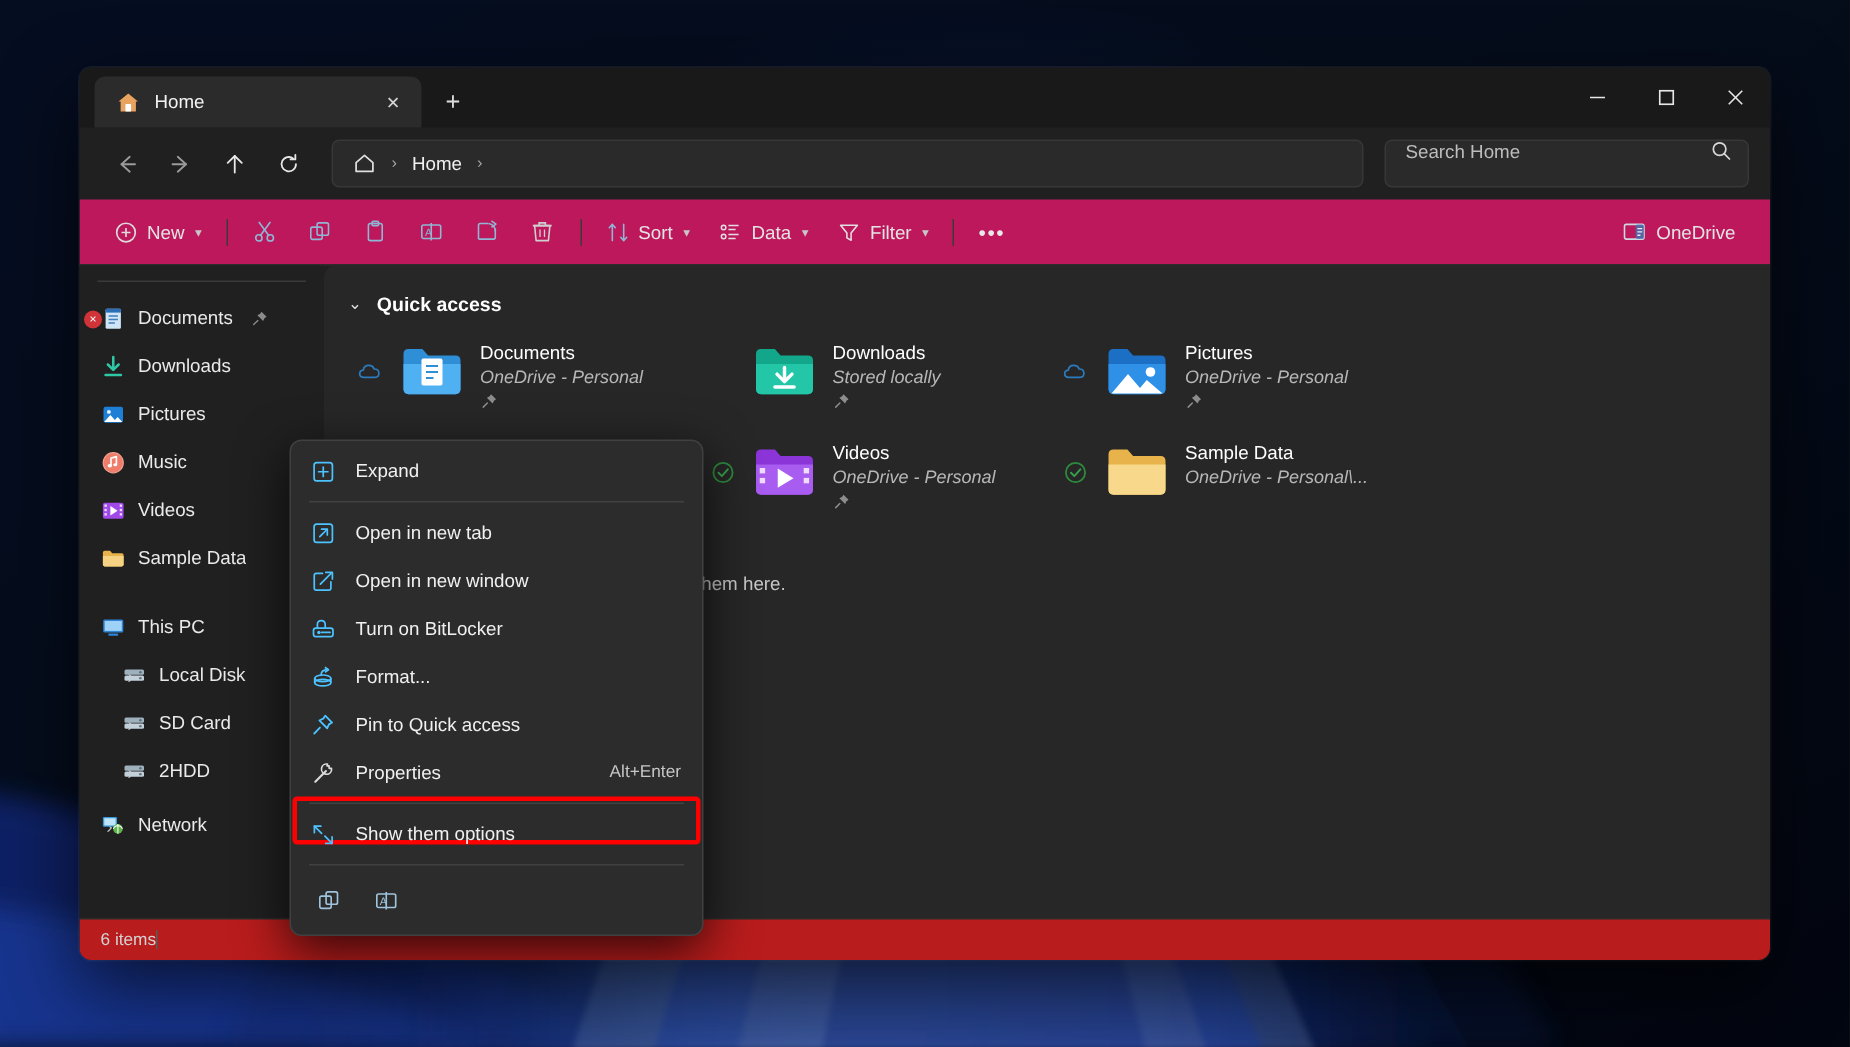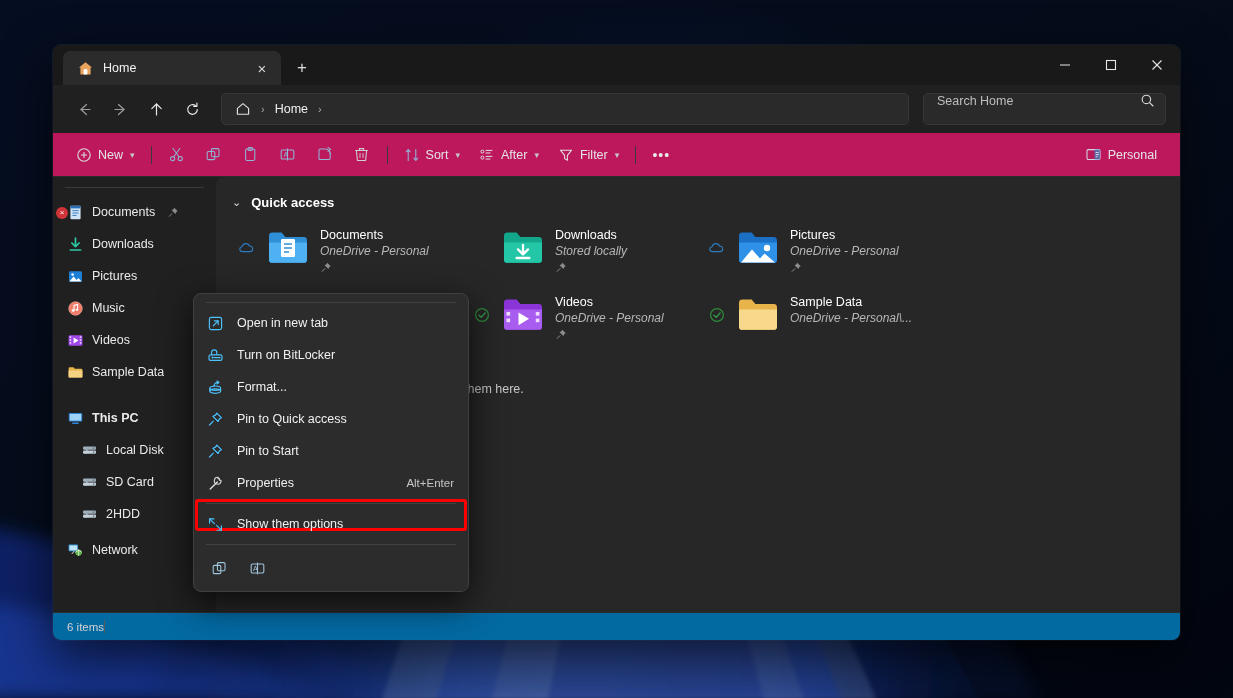--- a/index.html
+++ b/index.html
@@ -200,21 +200,21 @@
   }
   .qa-pin { margin-top: 3px; }
 
   .recent-msg {
     color: #c9c9c9; font-size: 12.5px;
     padding: 34px 0 0 40px;
   }
 
   
   .statusbar {
-    height: 28px; background: #0369a1; flex: none;
+    height: 28px; background: #b91c1c; flex: none;
     display: flex; align-items: center;
     padding-left: 14px; 
     border-top: 1px solid #2c2c2c;
     color: #d2d2d2; font-size: 11.5px;
   }
   .sb-sep { width: 1px; height: 13px; background: #5a5a5a; }
 
   
   #context-menu {
     position: absolute;
@@ -477,21 +477,21 @@
     </div>
     <div class="cmd">
       <svg width="16" height="16" viewBox="0 0 16 16">
           <circle cx="3.4" cy="4.6" r="1.5" fill="none" stroke="#e0e0e0" stroke-width="1"></circle>
           <circle cx="3.4" cy="10.6" r="1.5" fill="none" stroke="#e0e0e0" stroke-width="1"></circle>
           <line x1="6.6" y1="3.4" x2="13.4" y2="3.4" stroke="#e0e0e0" stroke-width="1"></line>
           <line x1="6.6" y1="6" x2="11.4" y2="6" stroke="#e0e0e0" stroke-width="1"></line>
           <line x1="6.6" y1="9.4" x2="13.4" y2="9.4" stroke="#e0e0e0" stroke-width="1"></line>
           <line x1="6.6" y1="12" x2="11.4" y2="12" stroke="#e0e0e0" stroke-width="1"></line>
         </svg>
-      <span>After</span>
+      <span>Data</span>
       <span class="chev">▾</span>
     </div>
     <div class="cmd">
       <svg width="16" height="16" viewBox="0 0 16 16">
           <path d="M2.4 3.2 L13.6 3.2 L9.4 8.4 L9.4 13.2 L6.6 11.6 L6.6 8.4 Z" fill="none" stroke="#e0e0e0" stroke-width="1.05" stroke-linejoin="round"></path>
         </svg>
       <span>Filter</span>
       <span class="chev">▾</span>
     </div>
 
@@ -502,21 +502,21 @@
     <div class="cmd-spacer"></div>
 
     <div class="cmd">
       <svg width="17" height="17" viewBox="0 0 17 17">
           <rect x="2" y="3.6" width="13" height="9.8" rx="1.2" fill="none" stroke="#cfd8e0" stroke-width="1.05"></rect>
           <rect x="9.4" y="3.6" width="5.6" height="9.8" rx="1.2" fill="#3e7ab5" opacity="0.75"></rect>
           <line x1="10.6" y1="6.4" x2="13.8" y2="6.4" stroke="#e6eef5" stroke-width="0.9"></line>
           <line x1="10.6" y1="8.6" x2="13.8" y2="8.6" stroke="#e6eef5" stroke-width="0.9"></line>
           <line x1="10.6" y1="10.8" x2="12.6" y2="10.8" stroke="#e6eef5" stroke-width="0.9"></line>
         </svg>
-      <span>Personal</span>
+      <span>OneDrive</span>
     </div>
   </div>
 
   <div class="wbody">
 
     <div class="sidebar">
       <div class="side-divider"></div>
       <div id="sidebar-list">
           <div class="side-item">
             <span class="side-ico">
@@ -586,21 +586,21 @@
           </div>
           <div class="side-item">
             <span class="side-ico">
               <svg width="17" height="17" viewBox="0 0 17 17">
                 <path d="M1.6 4.4 Q1.6 3.2 2.8 3.2 L6.4 3.2 L7.8 4.8 L14.2 4.8 Q15.4 4.8 15.4 6 L15.4 12.4 Q15.4 13.6 14.2 13.6 L2.8 13.6 Q1.6 13.6 1.6 12.4 Z" fill="#e8b34a"></path>
                 <path d="M1.6 6.6 L15.4 6.6 L15.4 12.4 Q15.4 13.6 14.2 13.6 L2.8 13.6 Q1.6 13.6 1.6 12.4 Z" fill="#f6d383"></path>
               </svg>
             </span>
             <span class="side-label">Sample Data</span>
           </div>
-          <div class="side-item" style="margin-top: 14px; font-weight: bold;">
+          <div class="side-item" style="margin-top: 14px;">
             <span class="side-chev">▾</span>
             <span class="side-ico">
               <svg width="17" height="17" viewBox="0 0 17 17">
                 <rect x="1.8" y="3" width="13.4" height="8.6" rx="1" fill="#2f84d8"></rect>
                 <rect x="2.8" y="4" width="11.4" height="6.6" fill="#9ed3f7"></rect>
                 <rect x="5.2" y="12.4" width="6.6" height="1.5" rx="0.5" fill="#2f84d8"></rect>
               </svg>
             </span>
             <span class="side-label">This PC</span>
           </div>
@@ -814,31 +814,55 @@
       <div class="recent-msg">After you open some files, we'll show them here.</div>
     </div>
   </div>
 
   <div class="statusbar">
     <span>6 items</span>
     <span class="sb-sep"></span>
   </div>
 
   <div id="context-menu">
+      <div class="cmi-wrap">
+        <div class="cmi">
+          <span class="cmi-ico">
+            <svg width="17" height="17" viewBox="0 0 17 17">
+              <rect x="2.4" y="2.4" width="12.2" height="12.2" rx="1.8" fill="none" stroke="#4cc2ff" stroke-width="1.15"></rect>
+              <line x1="8.5" y1="5.4" x2="8.5" y2="11.6" stroke="#4cc2ff" stroke-width="1.15" stroke-linecap="round"></line>
+              <line x1="5.4" y1="8.5" x2="11.6" y2="8.5" stroke="#4cc2ff" stroke-width="1.15" stroke-linecap="round"></line>
+            </svg>
+          </span>
+          <span class="cmi-label">Expand</span>
+        </div>
+      </div>
       <div class="cm-sep"></div>
       <div class="cmi-wrap">
         <div class="cmi">
           <span class="cmi-ico">
             <svg width="17" height="17" viewBox="0 0 17 17">
               <rect x="2.4" y="2.4" width="12.2" height="12.2" rx="1.8" fill="none" stroke="#4cc2ff" stroke-width="1.15"></rect>
               <path d="M6.2 10.8 L11 6" fill="none" stroke="#4cc2ff" stroke-width="1.15" stroke-linecap="round"></path>
               <path d="M7.4 5.8 L11.2 5.8 L11.2 9.6" fill="none" stroke="#4cc2ff" stroke-width="1.15" stroke-linecap="round" stroke-linejoin="round"></path>
             </svg>
           </span>
           <span class="cmi-label">Open in new tab</span>
+        </div>
+      </div>
+      <div class="cmi-wrap">
+        <div class="cmi">
+          <span class="cmi-ico">
+            <svg width="17" height="17" viewBox="0 0 17 17">
+              <path d="M13.6 8.9 L13.6 13 Q13.6 14.4 12.2 14.4 L3.9 14.4 Q2.5 14.4 2.5 13 L2.5 4.7 Q2.5 3.3 3.9 3.3 L8 3.3" fill="none" stroke="#4cc2ff" stroke-width="1.15" stroke-linecap="round"></path>
+              <path d="M6.6 10.4 L14.2 2.8" fill="none" stroke="#4cc2ff" stroke-width="1.15" stroke-linecap="round"></path>
+              <path d="M10.2 2.6 L14.6 2.6 L14.6 7" fill="none" stroke="#4cc2ff" stroke-width="1.15" stroke-linecap="round" stroke-linejoin="round"></path>
+            </svg>
+          </span>
+          <span class="cmi-label">Open in new window</span>
         </div>
       </div>
       <div class="cmi-wrap">
         <div class="cmi">
           <span class="cmi-ico">
             <svg width="17" height="17" viewBox="0 0 17 17">
               <rect x="2" y="7.8" width="13" height="5.6" rx="1.6" fill="none" stroke="#4cc2ff" stroke-width="1.15"></rect>
               <path d="M4.6 7.8 L4.6 5.4 Q4.6 2.8 7.2 2.8 Q9.8 2.8 9.8 5.4 L9.8 7.8" fill="none" stroke="#4cc2ff" stroke-width="1.15"></path>
               <circle cx="5.6" cy="10.6" r="1.15" fill="#4cc2ff"></circle>
               <line x1="7.4" y1="10.6" x2="13" y2="10.6" stroke="#4cc2ff" stroke-width="1.15" stroke-linecap="round"></line>
@@ -870,31 +894,20 @@
               <line x1="6.3" y1="10.1" x2="2.5" y2="14" stroke="#4cc2ff" stroke-width="1.2" stroke-linecap="round"></line>
             </svg>
           </span>
           <span class="cmi-label">Pin to Quick access</span>
         </div>
       </div>
       <div class="cmi-wrap">
         <div class="cmi">
           <span class="cmi-ico">
             <svg width="17" height="17" viewBox="0 0 17 17">
-              <path d="M9.8 2.1 L14.4 6.7 L12.3 7.9 L11.1 10.5 L5.9 5.3 L8.5 4.1 Z" fill="none" stroke="#4cc2ff" stroke-width="1.2" stroke-linejoin="round"></path>
-              <line x1="6.3" y1="10.1" x2="2.5" y2="14" stroke="#4cc2ff" stroke-width="1.2" stroke-linecap="round"></line>
-            </svg>
-          </span>
-          <span class="cmi-label">Pin to Start</span>
-        </div>
-      </div>
-      <div class="cmi-wrap">
-        <div class="cmi">
-          <span class="cmi-ico">
-            <svg width="17" height="17" viewBox="0 0 17 17">
               <path d="M11.3 2.4 A3.4 3.4 0 1 0 14 6.6 L14 5.2 L12.4 5.2 L12.4 3.6 L11 3.6 Z" fill="none" stroke="#dcdcdc" stroke-width="1.1" stroke-linejoin="round"></path>
               <line x1="10.3" y1="7" x2="3.2" y2="14.1" stroke="#dcdcdc" stroke-width="1.4" stroke-linecap="round"></line>
             </svg>
           </span>
           <span class="cmi-label">Properties</span>
           <span class="cmi-accel">Alt+Enter</span>
         </div>
         <div id="properties-highlight" style="border-color: rgb(255, 0, 0);"></div>
       </div>
       <div class="cm-sep"></div>

